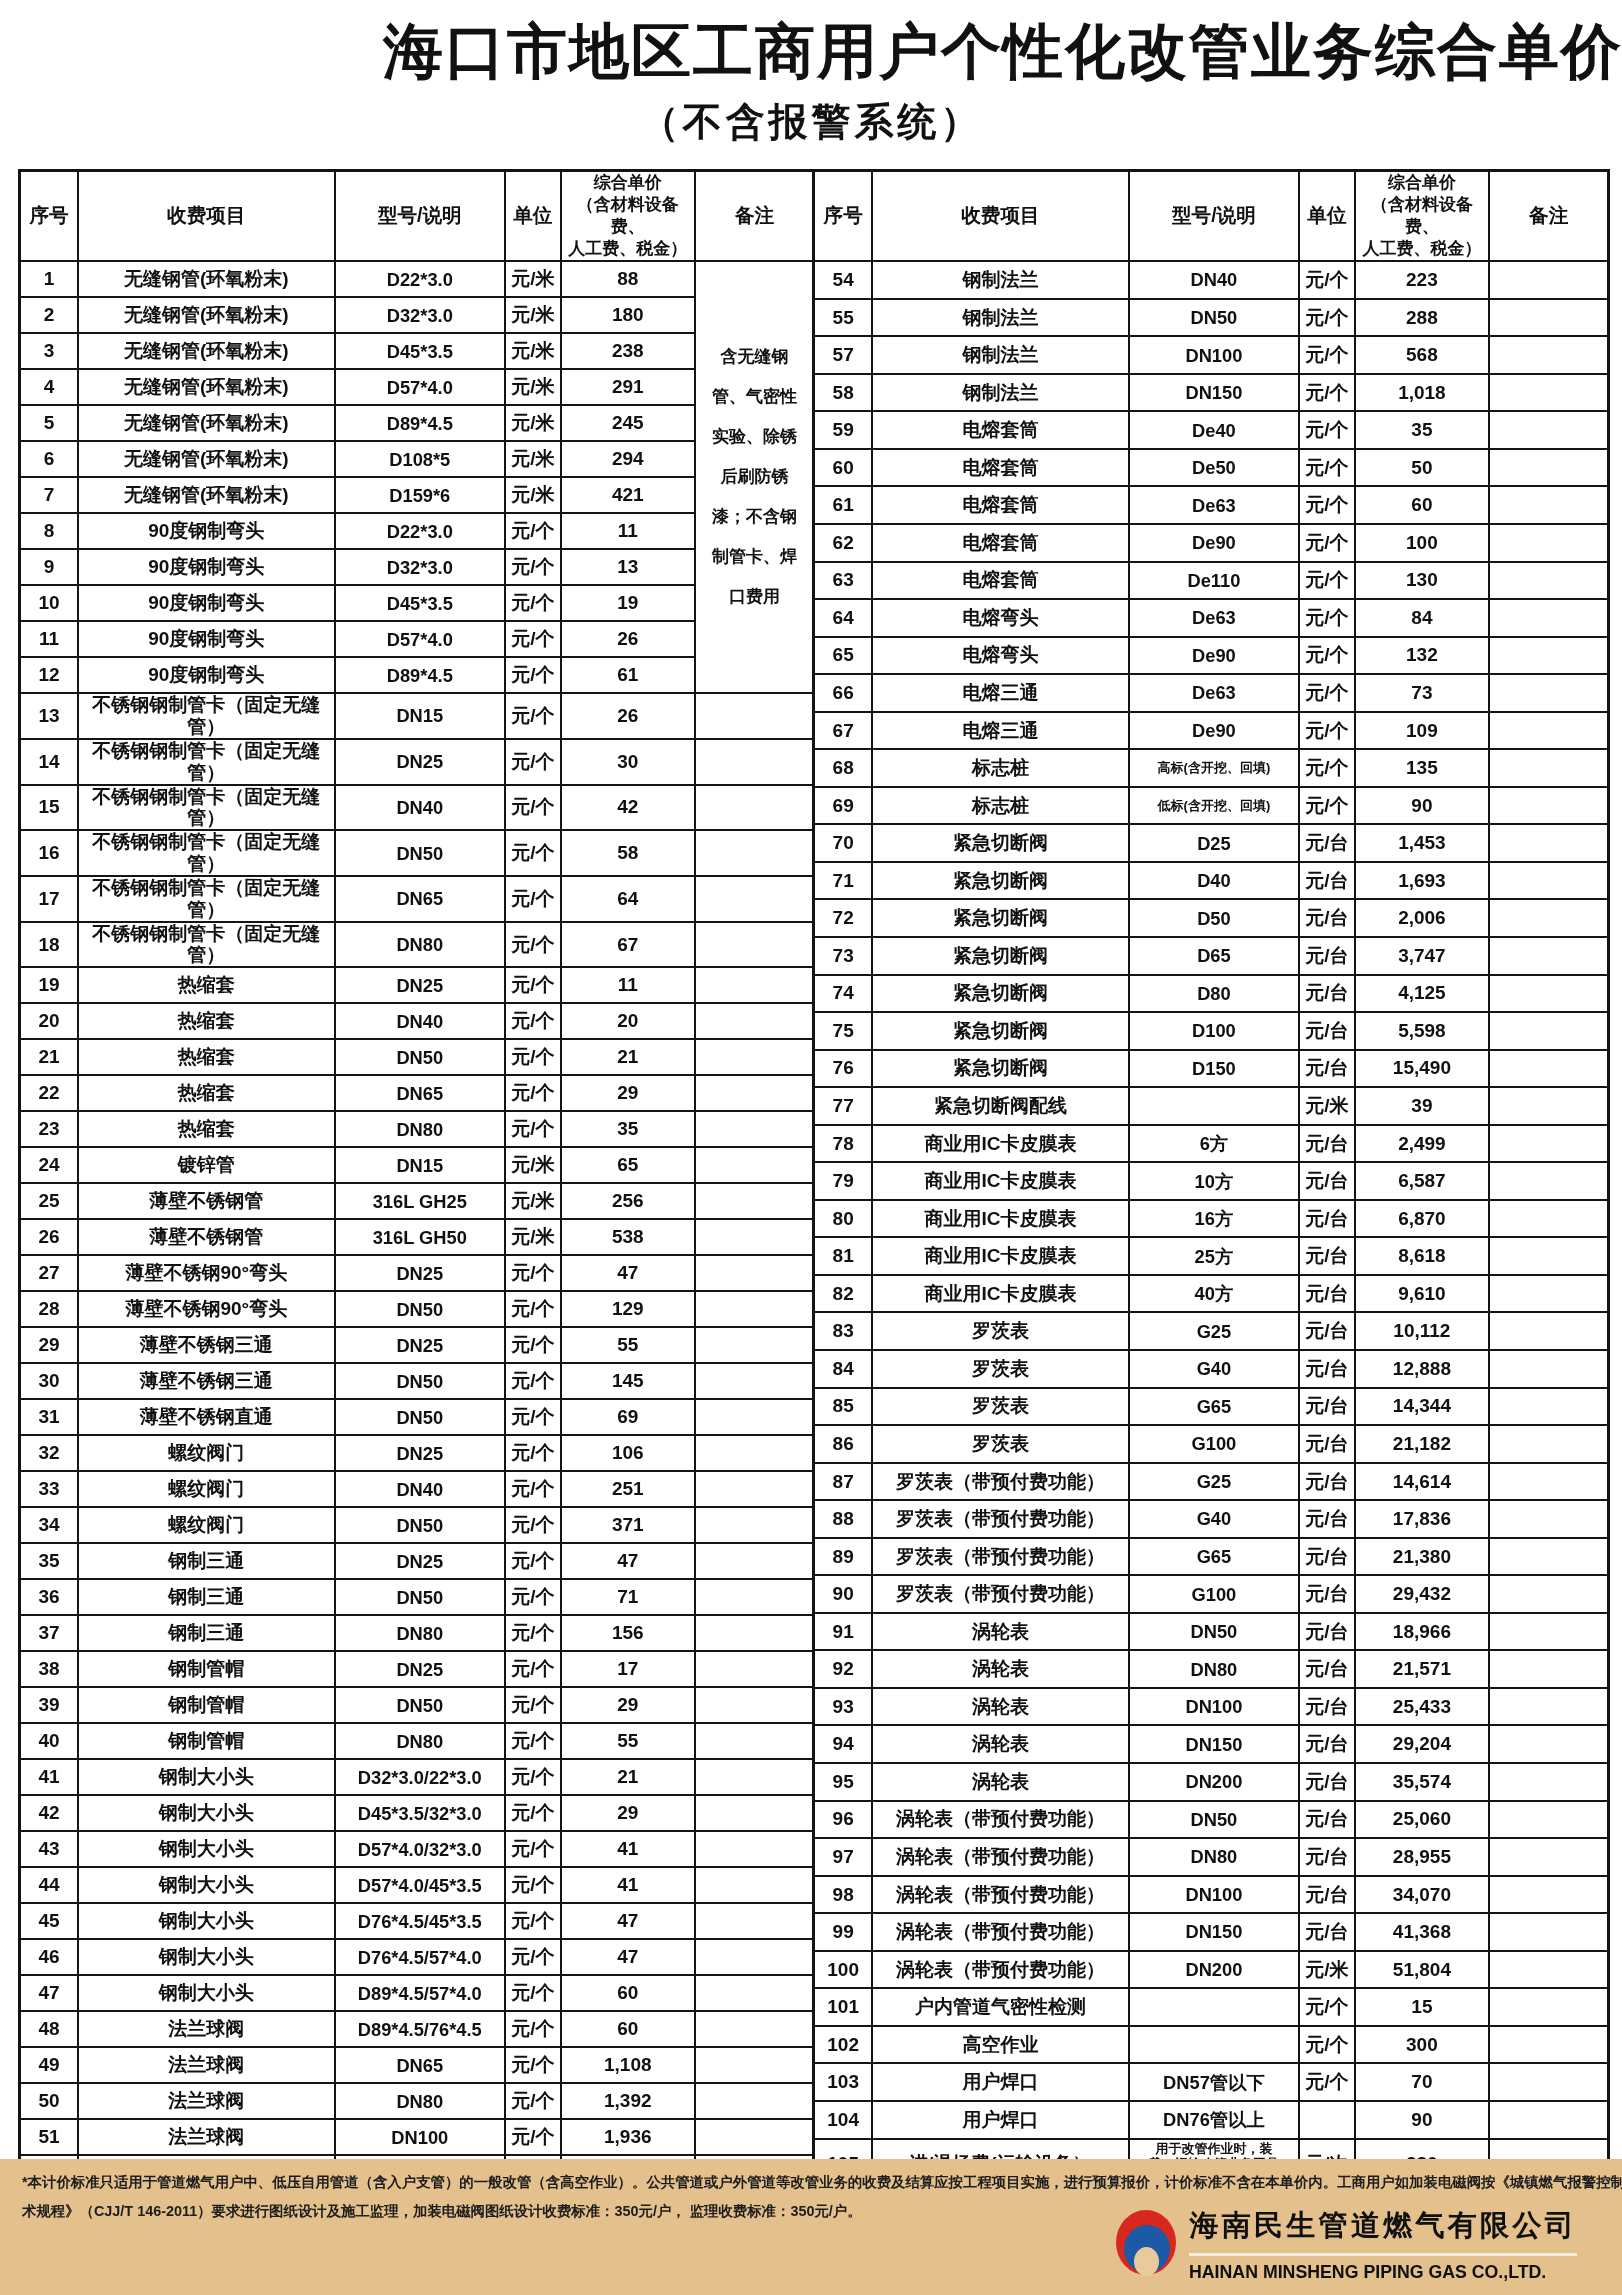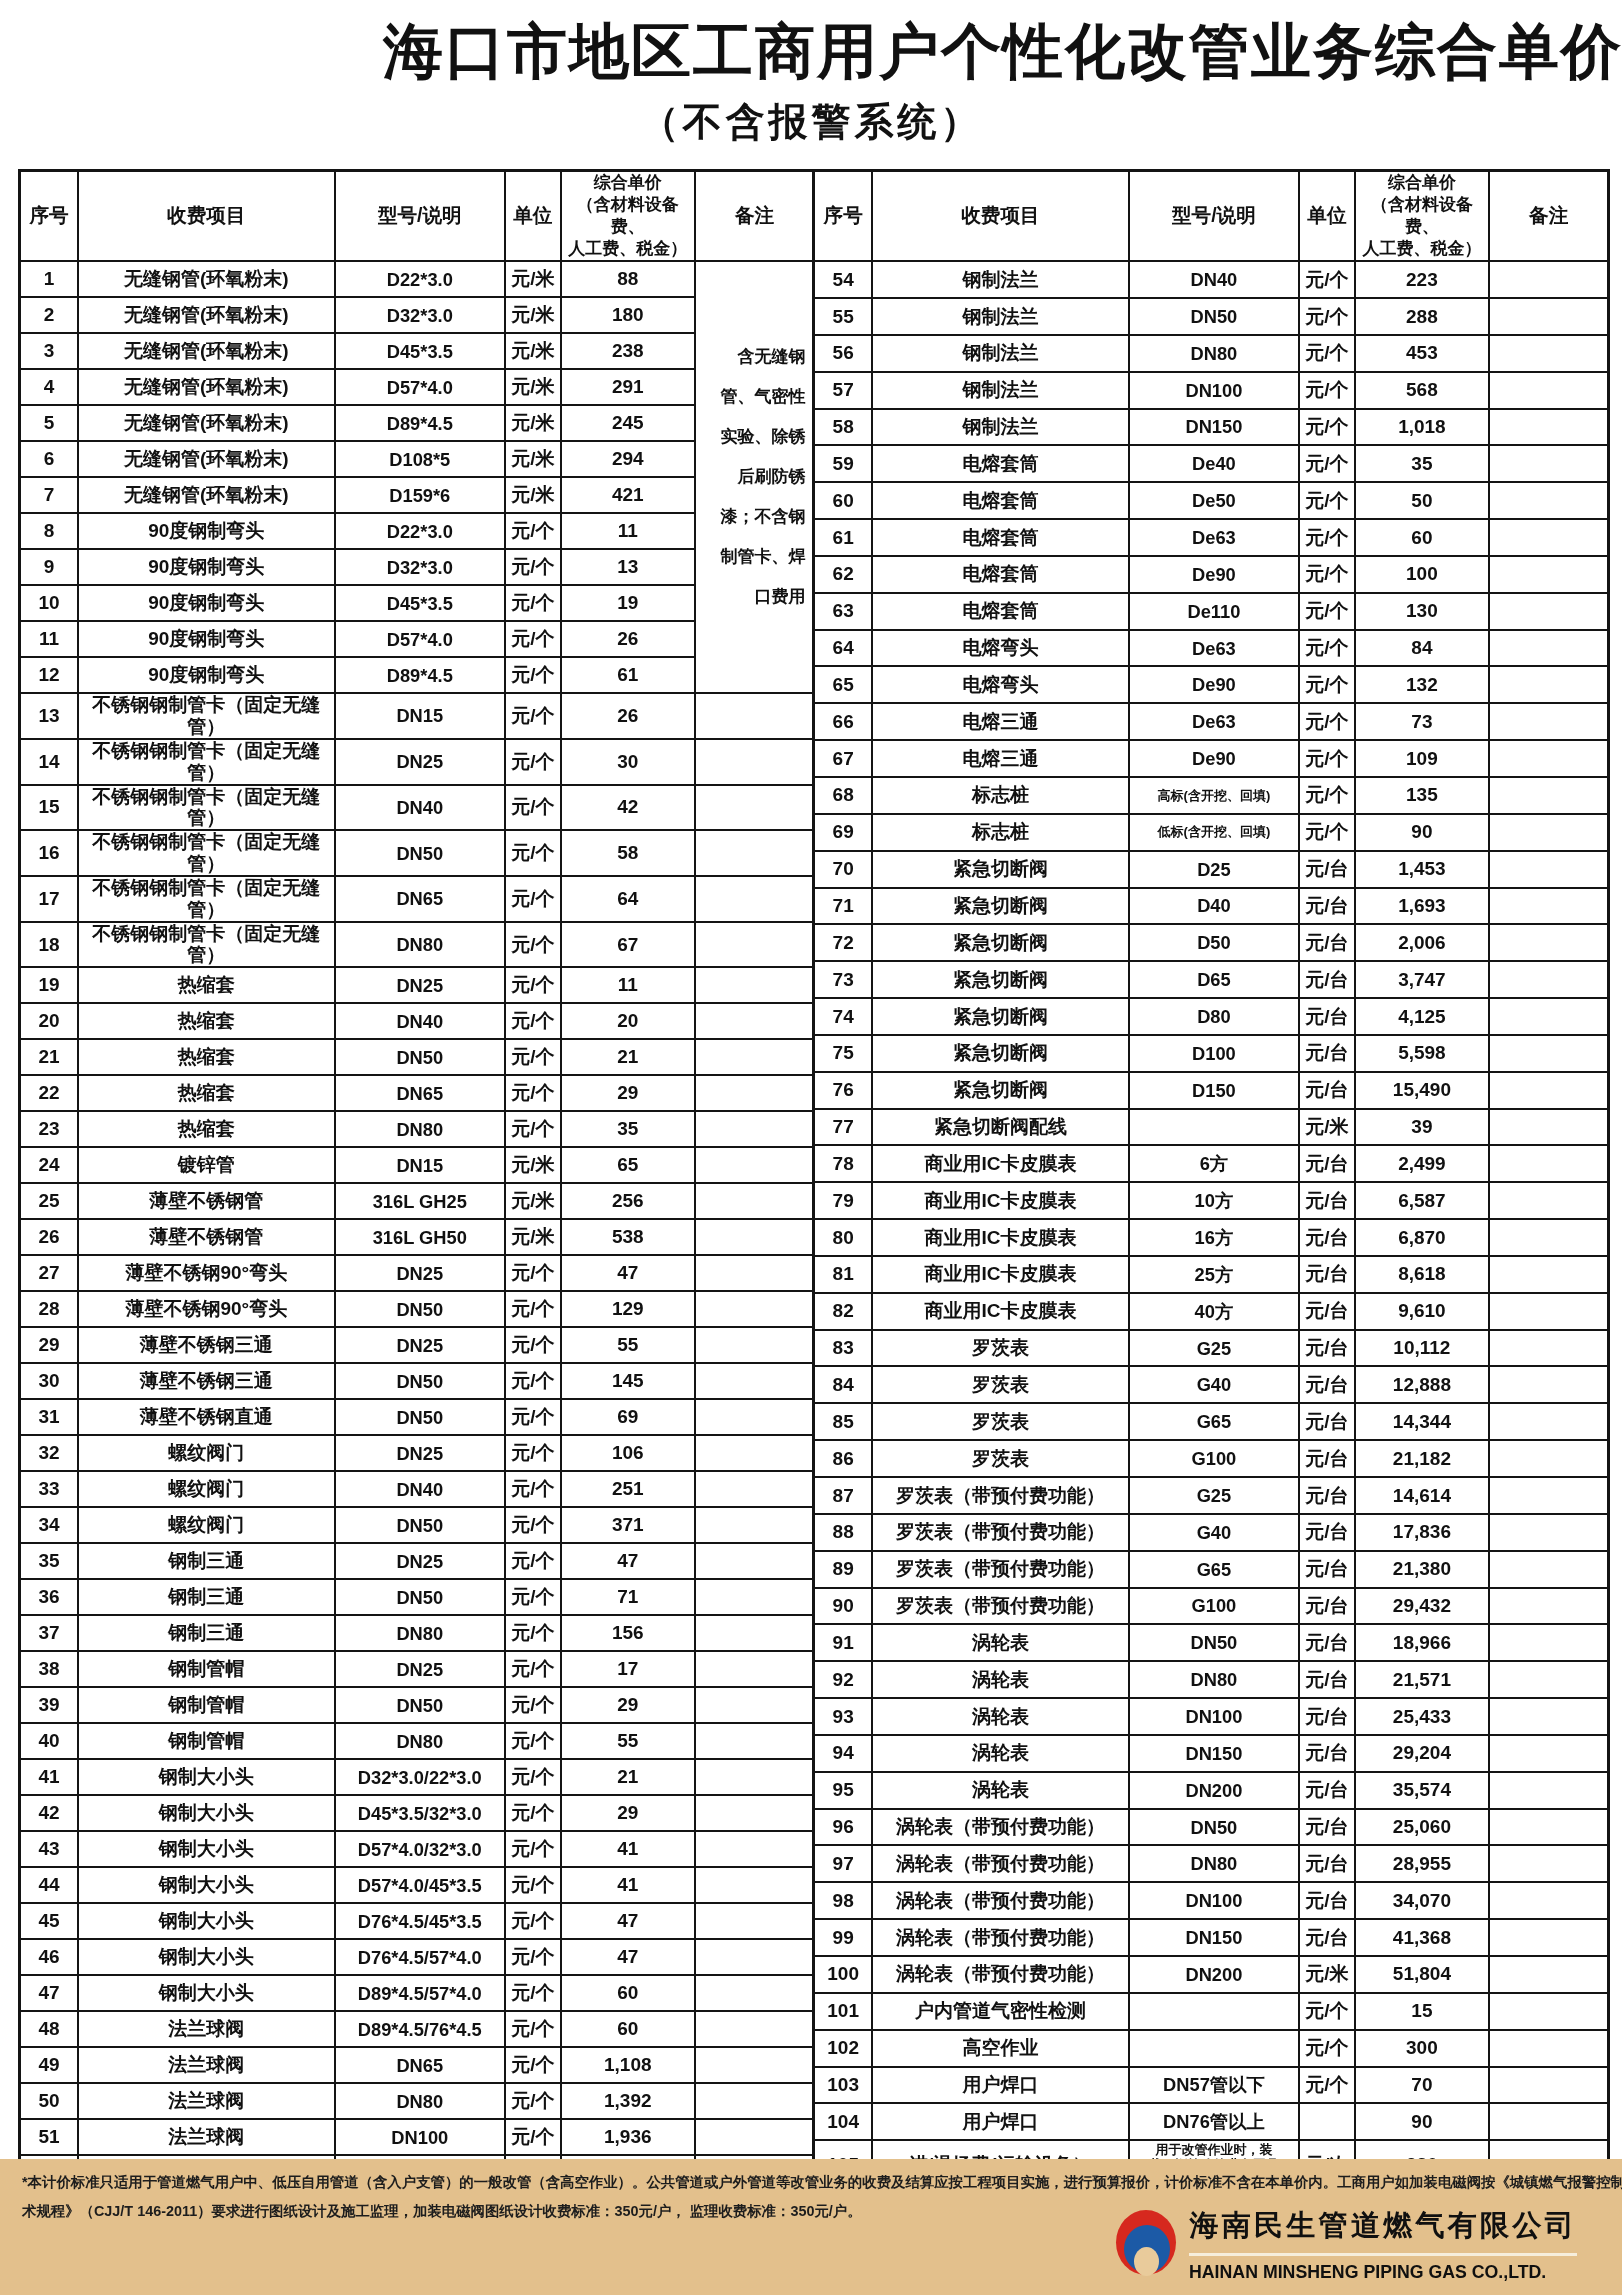--- a/index.html
+++ b/index.html
@@ -24,21 +24,21 @@
   th,td{
     border:2px solid #141414;text-align:center;vertical-align:middle;
     overflow:hidden;padding:0 2.6px;word-break:break-all;
   }
   thead th{height:73px;font-size:19.6px;font-weight:700;line-height:1.3;padding:0 1.3px;margin-left:21px;}
   th.price-header{font-size:17px;white-space:pre-line;}
   tbody td{height:34px;font-size:19px;font-weight:600;line-height:1.15;}
   td.cell-model{font-size:18.3px;}
   td.cell-model.small-text{font-size:13px;line-height:1.2;padding:0 17px;}
   td.remark-merged{
-    font-size:17px;font-weight:600;line-height:2.35;text-align:right;
+    font-size:17px;font-weight:600;line-height:2.35;text-align:center;
     vertical-align:middle;padding:0 7.9px;word-break:break-all;
   }
   .band{
     position:absolute;left:0;bottom:0;width:1623px;height:136px;background:#e3c08c;
   }
   .footnote{
     padding:9.2px 0 0 22px;font-size:14.4px;font-weight:700;line-height:2.0;
     color:#1d1d1d;white-space:nowrap;
   }
   .company{
@@ -536,28 +536,20 @@
         </tr>
         <tr>
           <td>55</td>
           <td>钢制法兰</td>
           <td class="cell-model">DN50</td>
           <td>元/个</td>
           <td>288</td>
           <td></td>
         </tr>
         <tr>
-          <td>56</td>
-          <td>钢制法兰</td>
-          <td class="cell-model">DN80</td>
-          <td>元/个</td>
-          <td>453</td>
-          <td></td>
-        </tr>
-        <tr>
           <td>57</td>
           <td>钢制法兰</td>
           <td class="cell-model">DN100</td>
           <td>元/个</td>
           <td>568</td>
           <td></td>
         </tr>
         <tr>
           <td>58</td>
           <td>钢制法兰</td>

